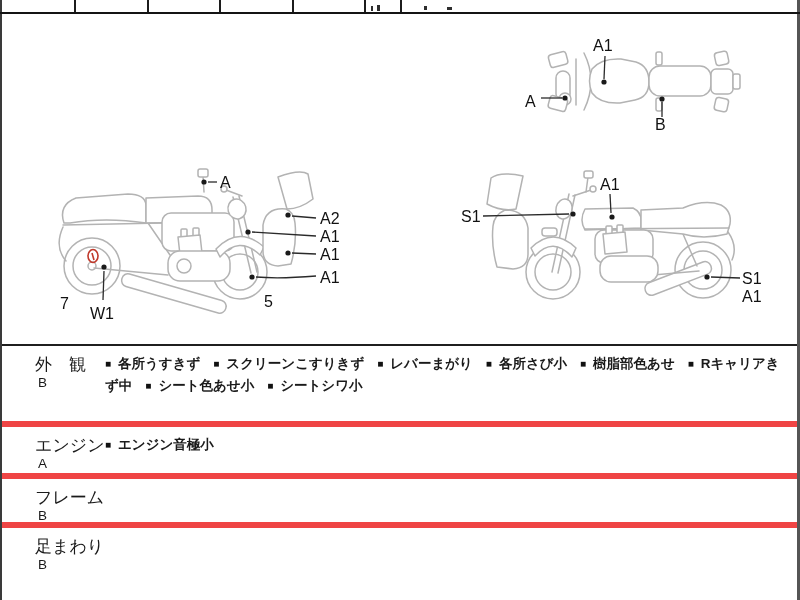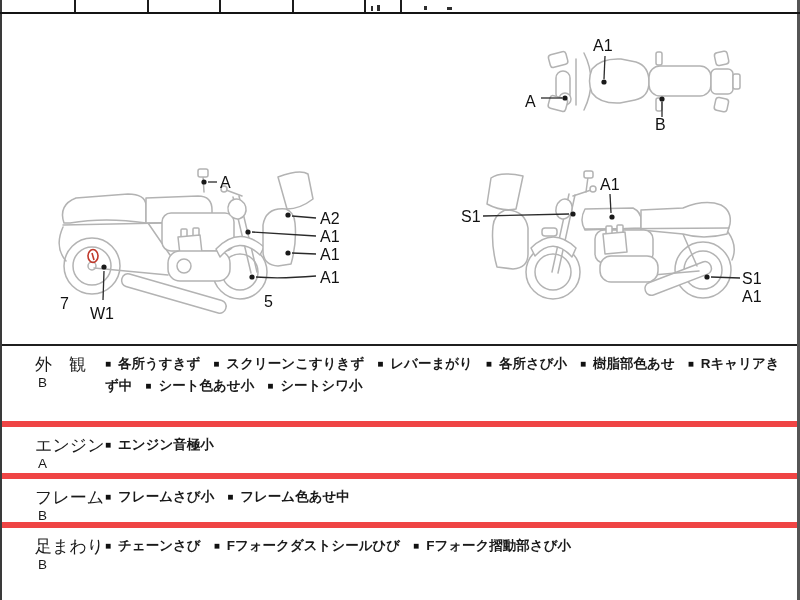--- a/index.html
+++ b/index.html
@@ -190,21 +190,19 @@
       <div class="sec-items"><span class="blt">■</span><span class="itm">各所うすきず</span><span class="blt">■</span><span class="itm">スクリーンこすりきず</span><span class="blt">■</span><span class="itm">レバーまがり</span><span class="blt">■</span><span class="itm">各所さび小</span><span class="blt">■</span><span class="itm">樹脂部色あせ</span><span class="blt">■</span><span class="itm">Rキャリアきず中</span><span class="blt">■</span><span class="itm">シート色あせ小</span><span class="blt">■</span><span class="itm">シートシワ小</span></div>
     </div>
     <div class="sec rest" style="top:77px;height:52px">
       <div class="sec-label">エンジン</div>
       <div class="sec-grade">A</div>
       <div class="sec-items"><span class="blt">■</span><span class="itm">エンジン音極小</span></div>
     </div>
     <div class="sec rest" style="top:129px;height:49px">
       <div class="sec-label">フレーム</div>
       <div class="sec-grade">B</div>
-      <div class="sec-items"><span class="blt">■</span><span class="itm">フレームさび小</span><span class="blt">■</span><span class="itm">フレーム色あせ中</span></div>
     </div>
     <div class="sec rest" style="top:178px;height:66px">
       <div class="sec-label">足まわり</div>
       <div class="sec-grade">B</div>
-      <div class="sec-items"><span class="blt">■</span><span class="itm">チェーンさび</span><span class="blt">■</span><span class="itm">Fフォークダストシールひび</span><span class="blt">■</span><span class="itm">Fフォーク摺動部さび小</span></div>
     </div>
   </div>
 </div>
 
 </body></html>

